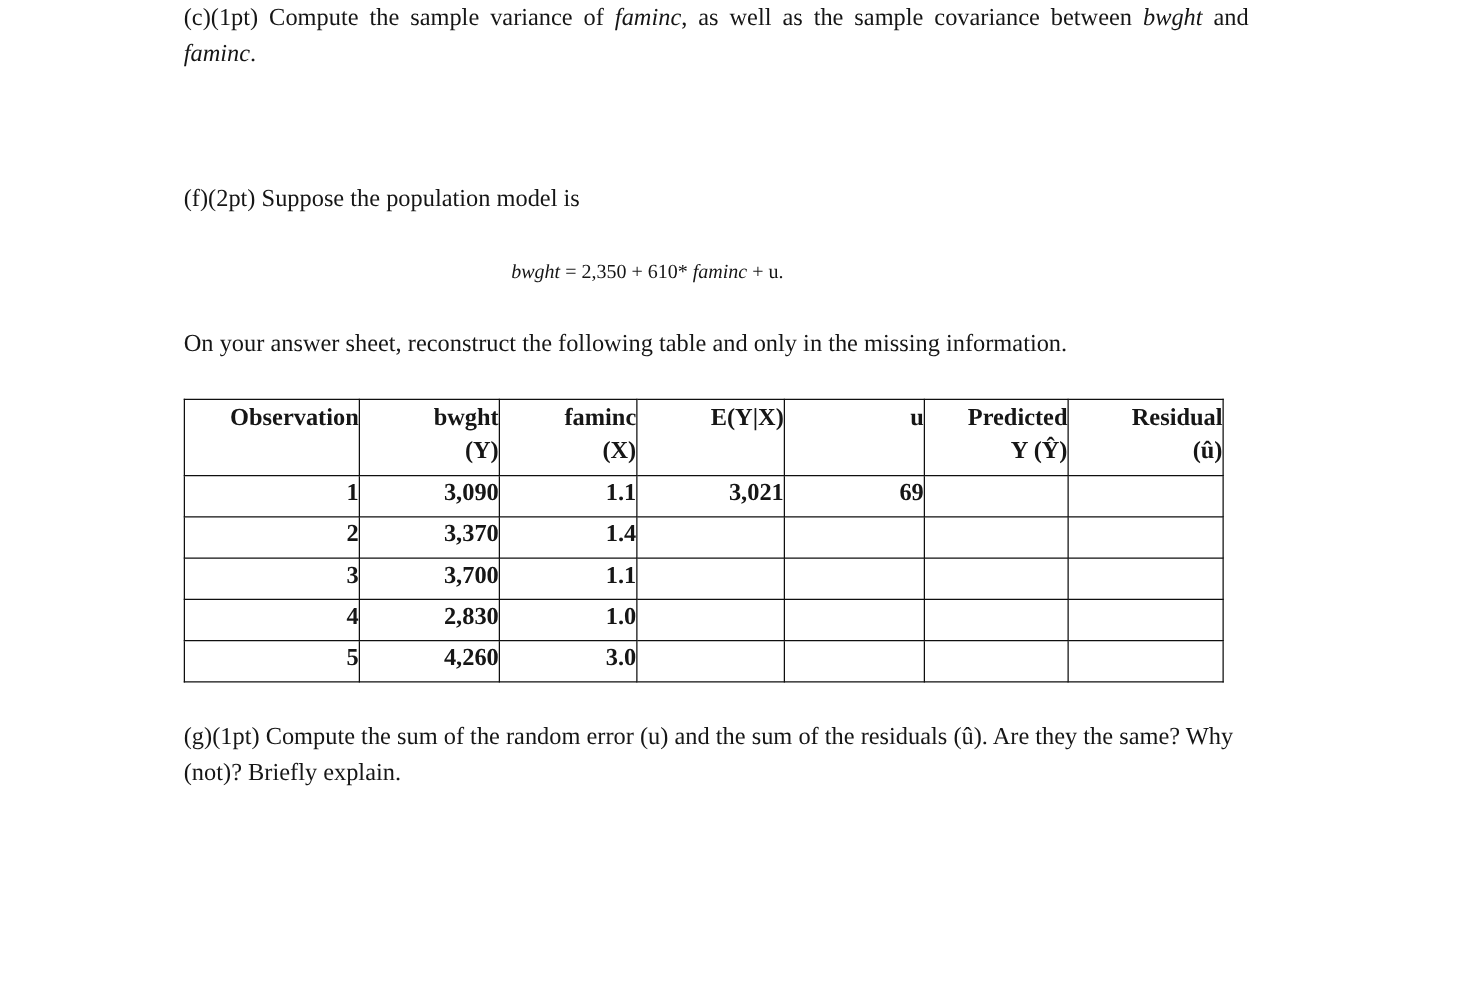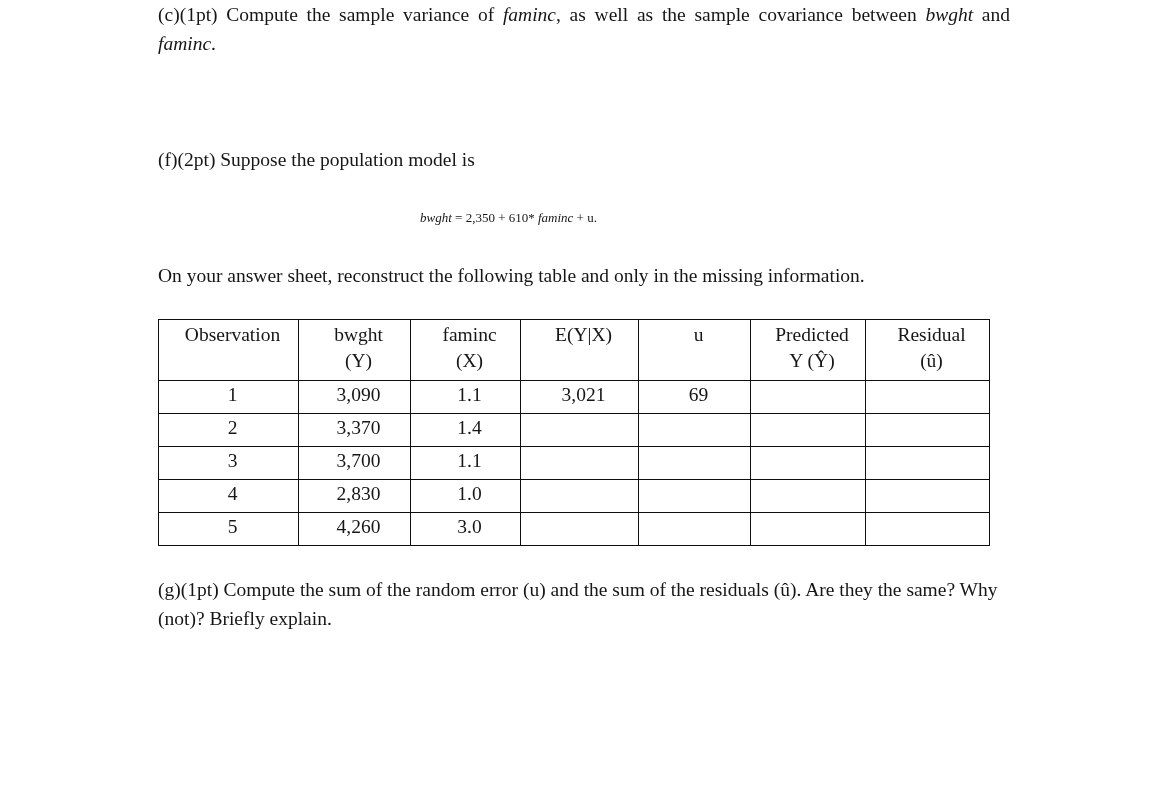--- a/index.html
+++ b/index.html
@@ -11,40 +11,40 @@
   body {
     width: 1175px;
     height: 785px;
     font-family: "Liberation Serif", "DejaVu Serif", serif;
     color: #1a1a1a;
     overflow: hidden;
     position: relative;
   }
   .page {
     position: absolute;
-    left: 158px;
+    left: 147px;
     top: 0px;
     width: 852px;
   }
   .para {
     font-size: 19.5px;
     line-height: 29px;
     color: #161616;
     margin: 0;
   }
   .para.justified {
     text-align: justify;
     text-align-last: left;
   }
   .gap-sm { height: 29px; }
   em.var {
     font-style: italic;
   }
   .equation {
-    font-size: 13px;
+    font-size: 16px;
     line-height: 29px;
     text-align: left;
     padding-left: 262px;
     color: #161616;
     white-space: nowrap;
   }
   
   .tbl-wrap {
     width: 831px;
   }
@@ -52,24 +52,24 @@
     border-collapse: collapse;
     table-layout: fixed;
     width: 831px;
     font-size: 19.5px;
     line-height: 26px;
     color: #161616;
   }
   table.data-table th,
   table.data-table td {
     border: 1px solid #0f0f0f;
-    text-align: center;
+    text-align: right;
     vertical-align: top;
     padding: 2px 0 2px 8px;
-    font-weight: normal;
+    font-weight: bold;
     font-size: 19.5px;
   }
   table.data-table thead th {
     height: 56px;
   }
   table.data-table tbody td {
     height: 30px;
     padding-top: 1px;
     padding-bottom: 1px;
   }

